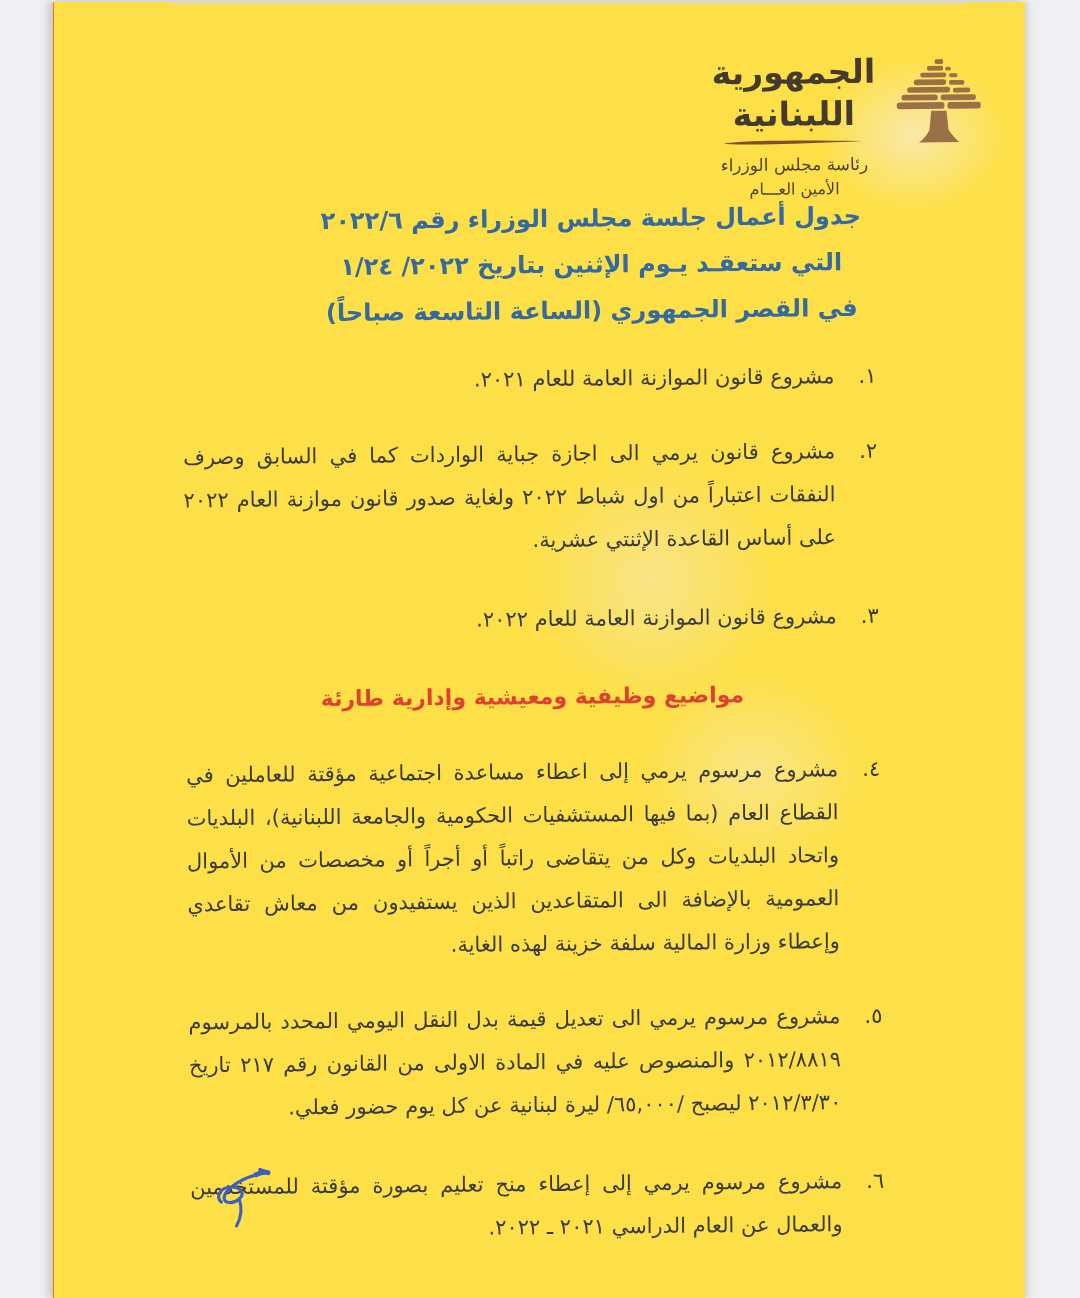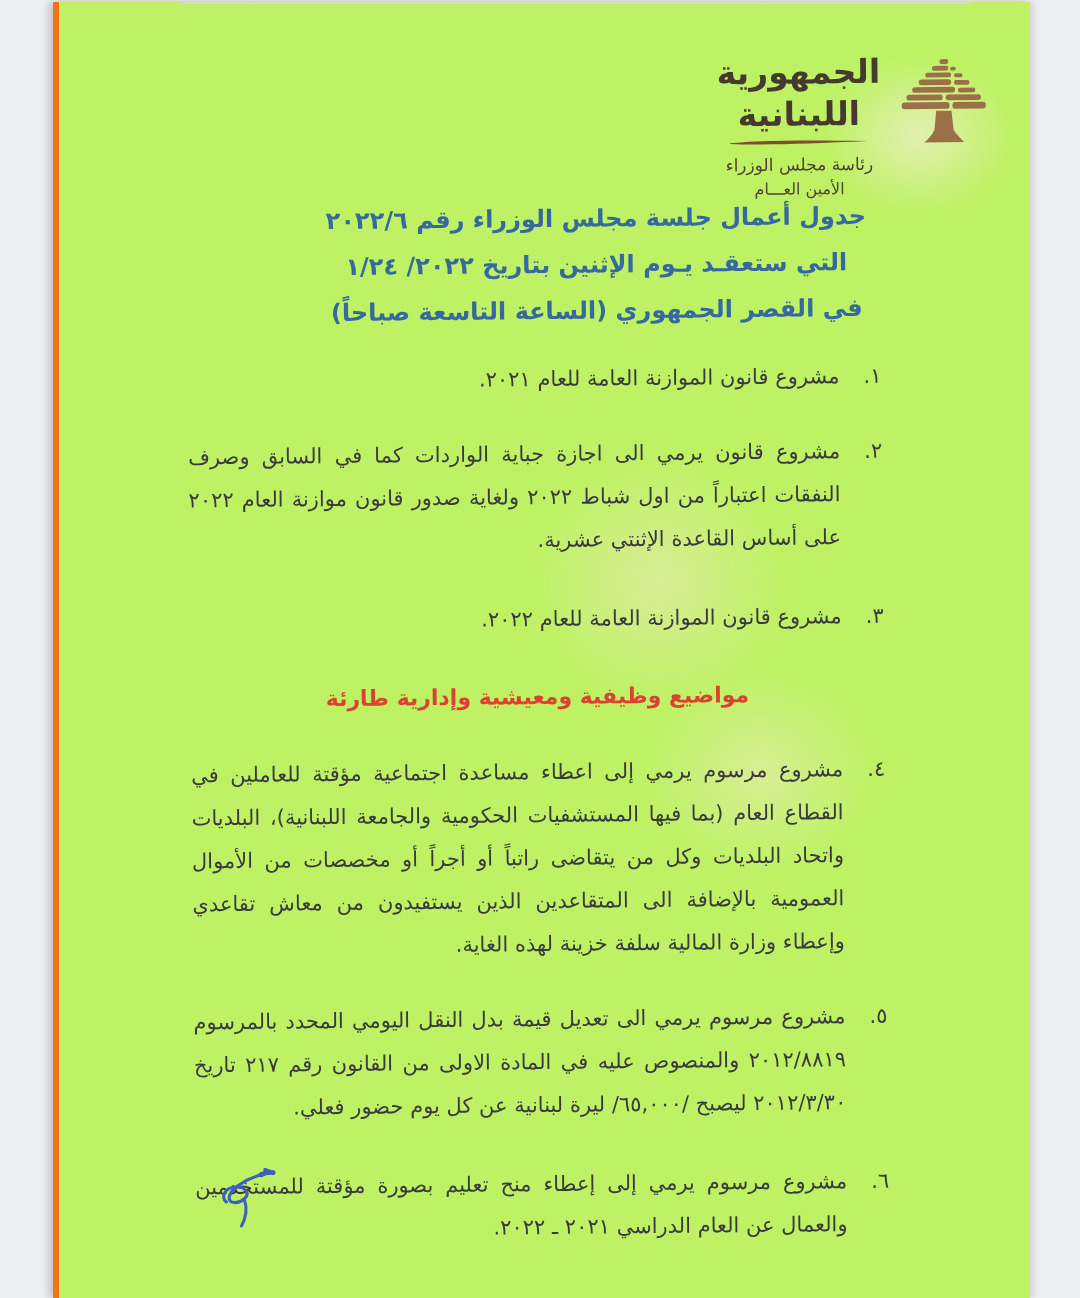--- a/index.html
+++ b/index.html
@@ -3,22 +3,22 @@
 <meta charset="utf-8">
 <style>
   html,body{margin:0;padding:0;}
   body{
     width:1080px;height:1298px;position:relative;overflow:hidden;
     background:#edeff2;
     font-family:"DejaVu Sans", sans-serif;
   }
   .page{
     position:absolute;left:53px;top:2px;width:971px;height:1296px;
-    background:#bef264;
-    border-left:6px solid #f97316;
+    background:#fde047;
+    border-left:1px solid #f97316;
     box-shadow:-5px 0 7px rgba(0,0,0,0.16), 4px 0 6px rgba(0,0,0,0.10);
   }
   .page-top-edge{
     position:absolute;top:0;left:120px;right:60px;height:4px;
     background:linear-gradient(#d9d9d7,rgba(254,254,253,0));opacity:.75;
   }
   .content{
     position:absolute;inset:0;
     transform:rotate(-0.55deg);transform-origin:50% 42%;
   }

